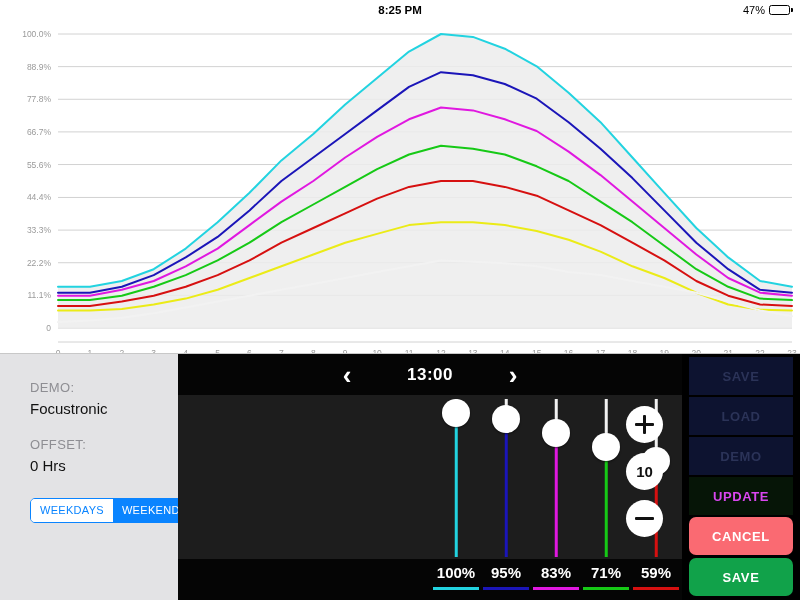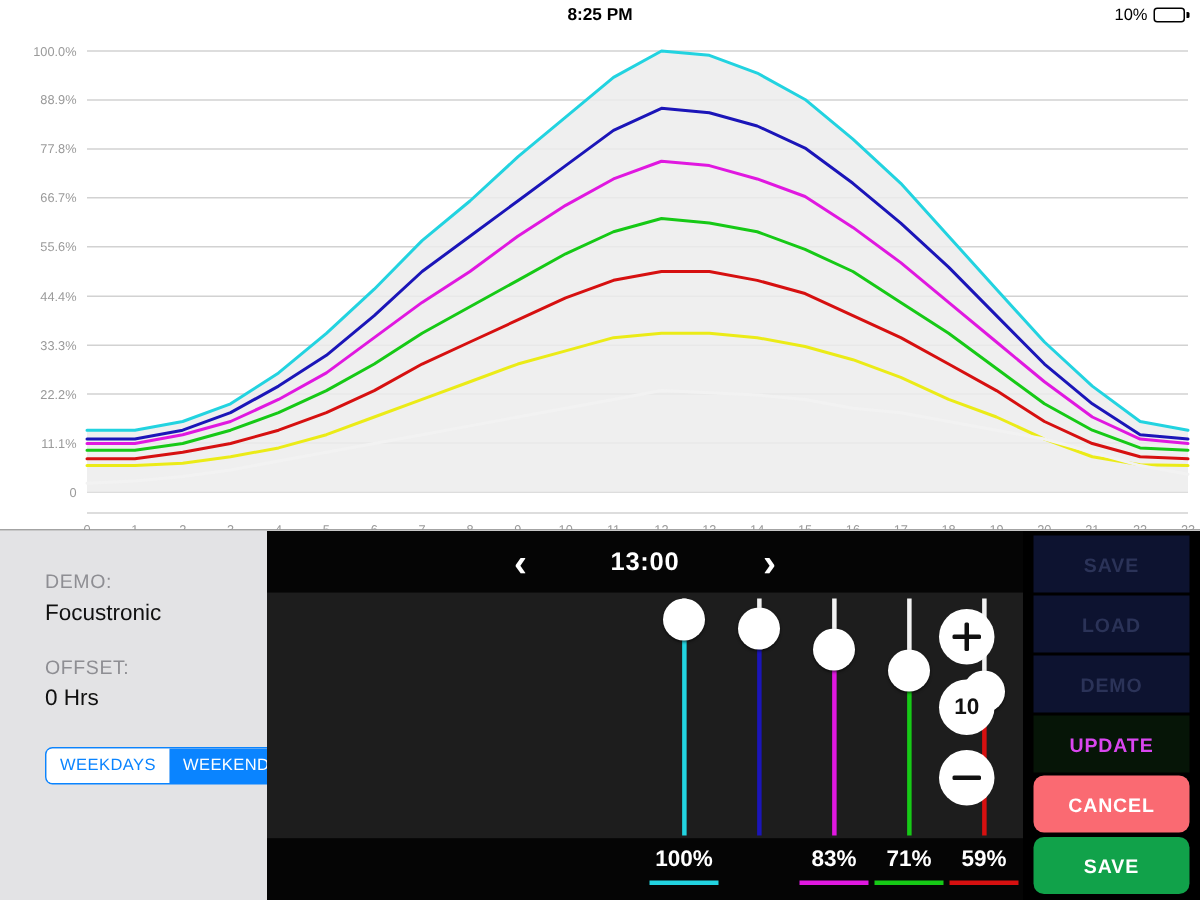--- a/index.html
+++ b/index.html
@@ -123,21 +123,21 @@
     <div class="sb-left">
       <span>iPad</span>
       <span class="wifi-ico">
         <span class="a"></span>
           <span class="b"></span>
           <span class="c"></span>
       </span>
     </div>
     <div class="sb-center">8:25 PM</div>
     <div class="sb-right">
-      <span>10%</span>
+      <span>47%</span>
       <span class="batt">
         <span class="batt-body"><span class="batt-fill" id="battfill" style="width: 77%;"></span></span>
         <span class="batt-cap"></span>
       </span>
     </div>
   </div>
 
   <div class="chart-wrap">
     <svg class="chart-svg" viewBox="0 0 800 333">
       <g id="grid-layer">
@@ -274,20 +274,24 @@
         <div class="step-btn">
           <span class="bar-h"></span>
         </div>
       </div>
 
       <div class="valrow" id="values-host">
           <div class="vcell" style="left: 249px;">
             <div class="vt">100%</div>
             <div class="vu" style="background: rgb(34, 211, 224);"></div>
           </div>
+          <div class="vcell" style="left: 299px;">
+            <div class="vt">95%</div>
+            <div class="vu" style="background: rgb(27, 21, 184);"></div>
+          </div>
           <div class="vcell" style="left: 349px;">
             <div class="vt">83%</div>
             <div class="vu" style="background: rgb(224, 24, 224);"></div>
           </div>
           <div class="vcell" style="left: 399px; text-align: center;">
             <div class="vt">71%</div>
             <div class="vu" style="background: rgb(22, 201, 22);"></div>
           </div>
           <div class="vcell" style="left: 449px;">
             <div class="vt">59%</div>

